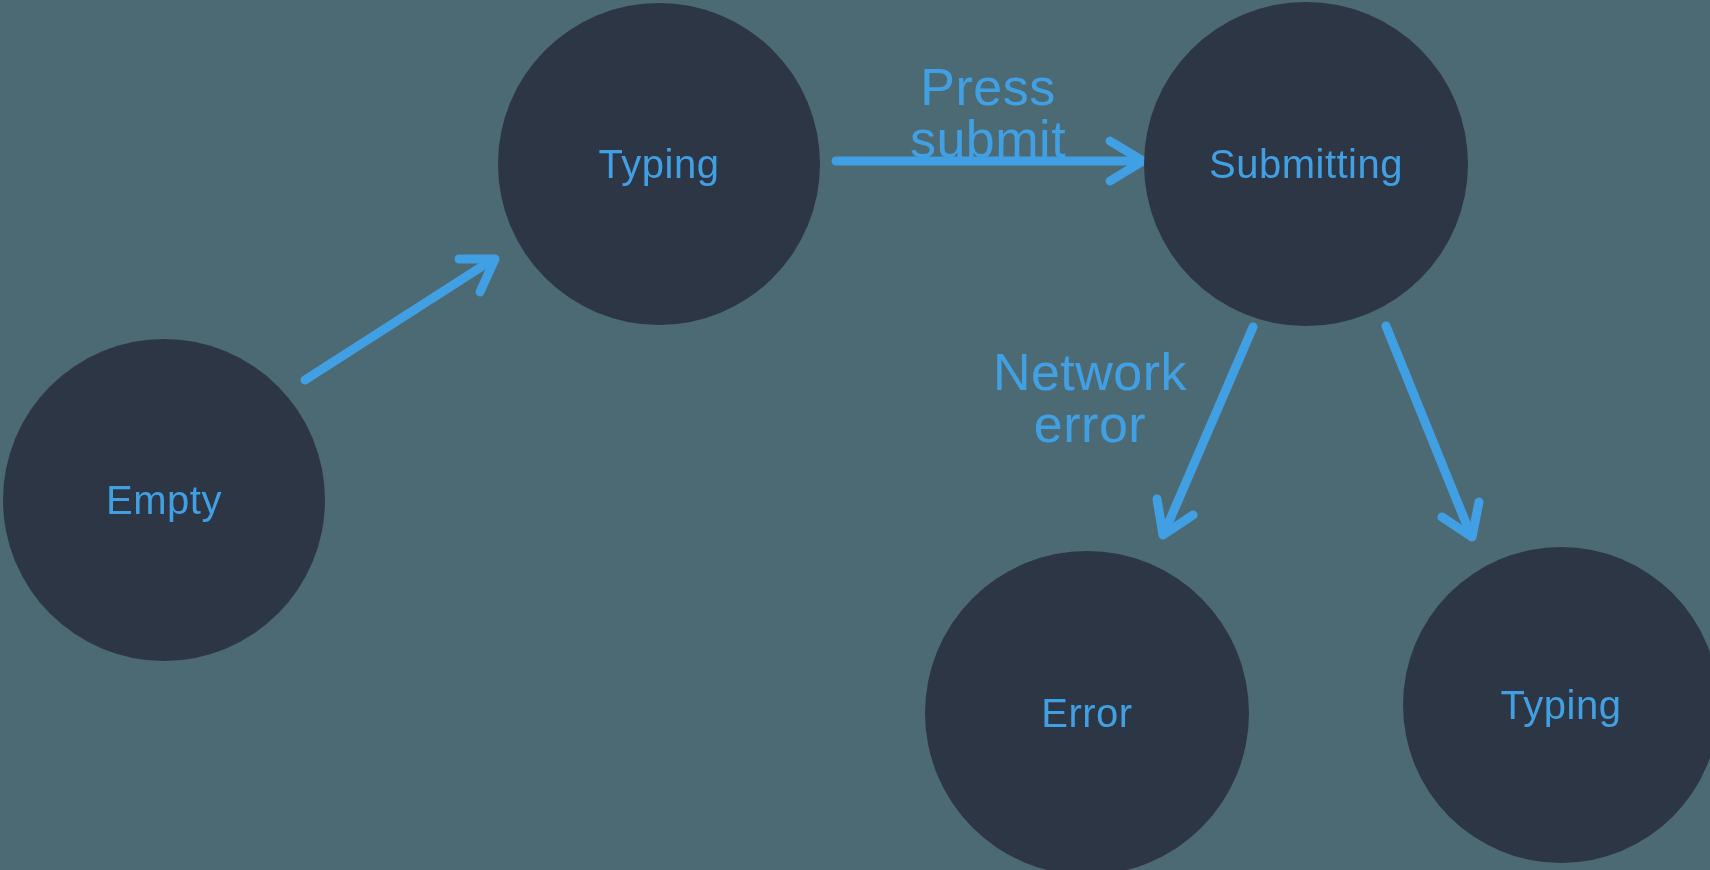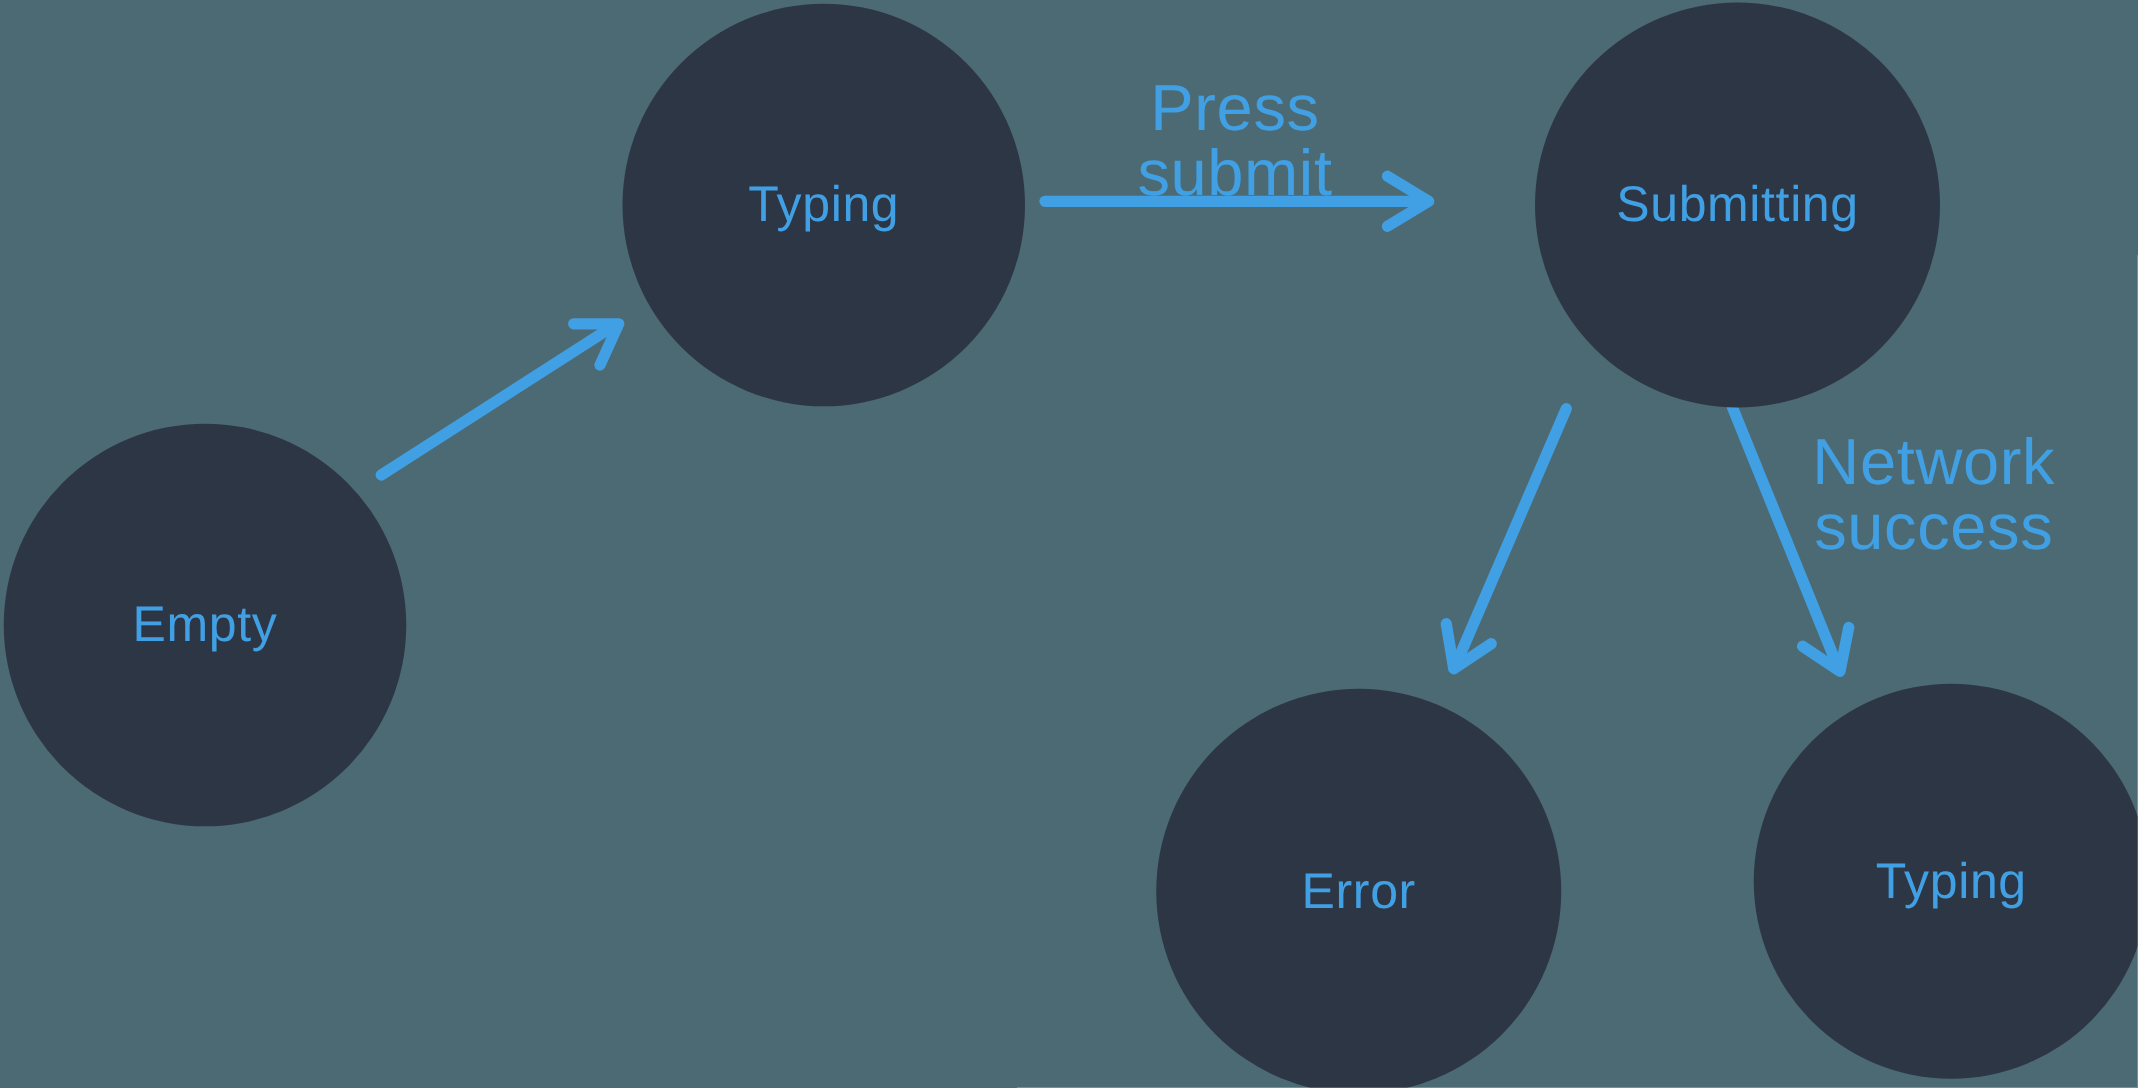--- a/index.html
+++ b/index.html
@@ -52,21 +52,21 @@
   .edge-label {
     position: absolute;
     color: var(--accent-blue);
     font-size: 52px;
     letter-spacing: 0.5px;
     line-height: 52px;
     text-align: center;
   }
   .node-empty      { left: 3px;    top: 339px; width: 322px; height: 322px; }
   .node-typing     { left: 498px;  top: 3px;   width: 322px; height: 322px; }
-  .node-submitting { left: 1228px; top: 2px;   width: 324px; height: 324px; }
+  .node-submitting { left: 1144px; top: 2px;   width: 324px; height: 324px; }
   .node-error      { left: 925px;  top: 551px; width: 324px; height: 324px; }
   .node-success    { left: 1403px; top: 547px; width: 316px; height: 316px; }
   .label-start-typing    { left: 227px;  top: 186px; width: 200px; }
   .label-press-submit    { left: 838px;  top: 61px;  width: 300px; }
   .label-network-error   { left: 990px;  top: 346px; width: 200px; }
   .label-network-success { left: 1437px; top: 344px; width: 220px; }
 </style>
 </head>
 <body>
 
@@ -101,15 +101,15 @@
     <span class="node-label">Submitting</span>
   </div>
   <div class="node node-error">
     <span class="node-label">Error</span>
   </div>
   <div class="node node-success">
     <span class="node-label">Typing</span>
   </div>
 
   <div class="edge-label label-press-submit">Press submit</div>
-  <div class="edge-label label-network-success">Network success</div>
+  <div class="edge-label label-network-error">Network error</div>
 
 </div>
 
 </body></html>

